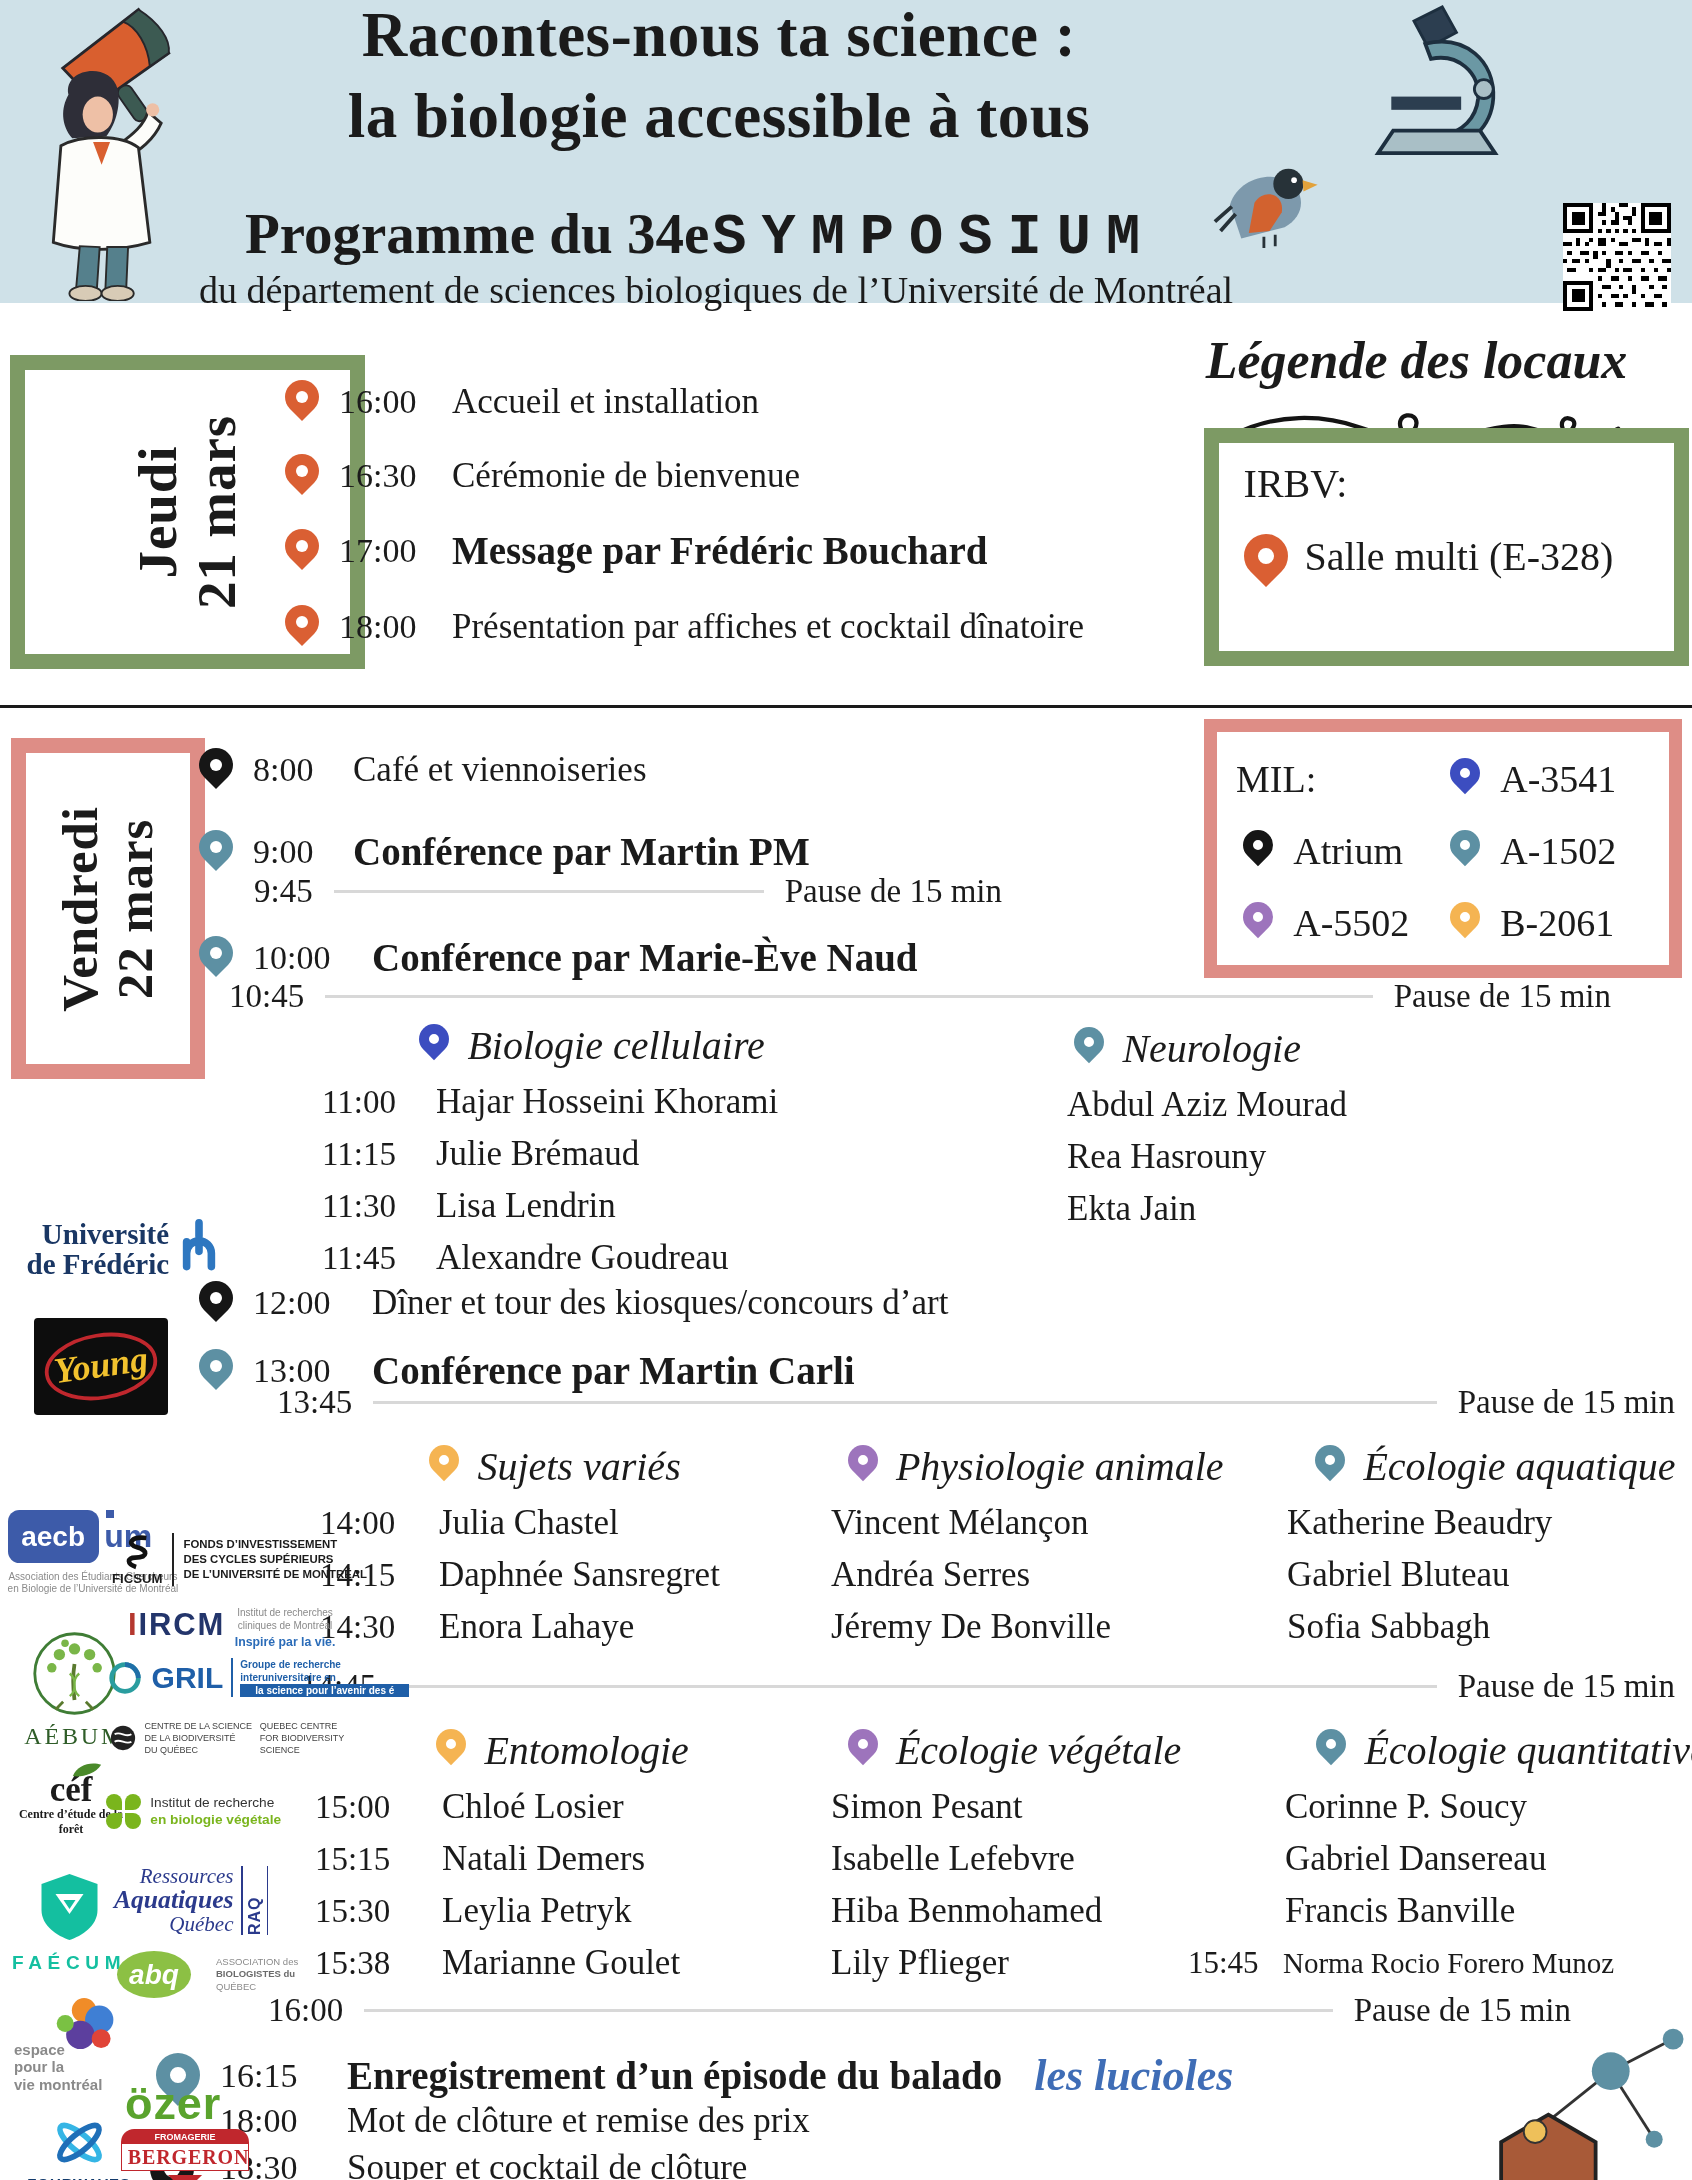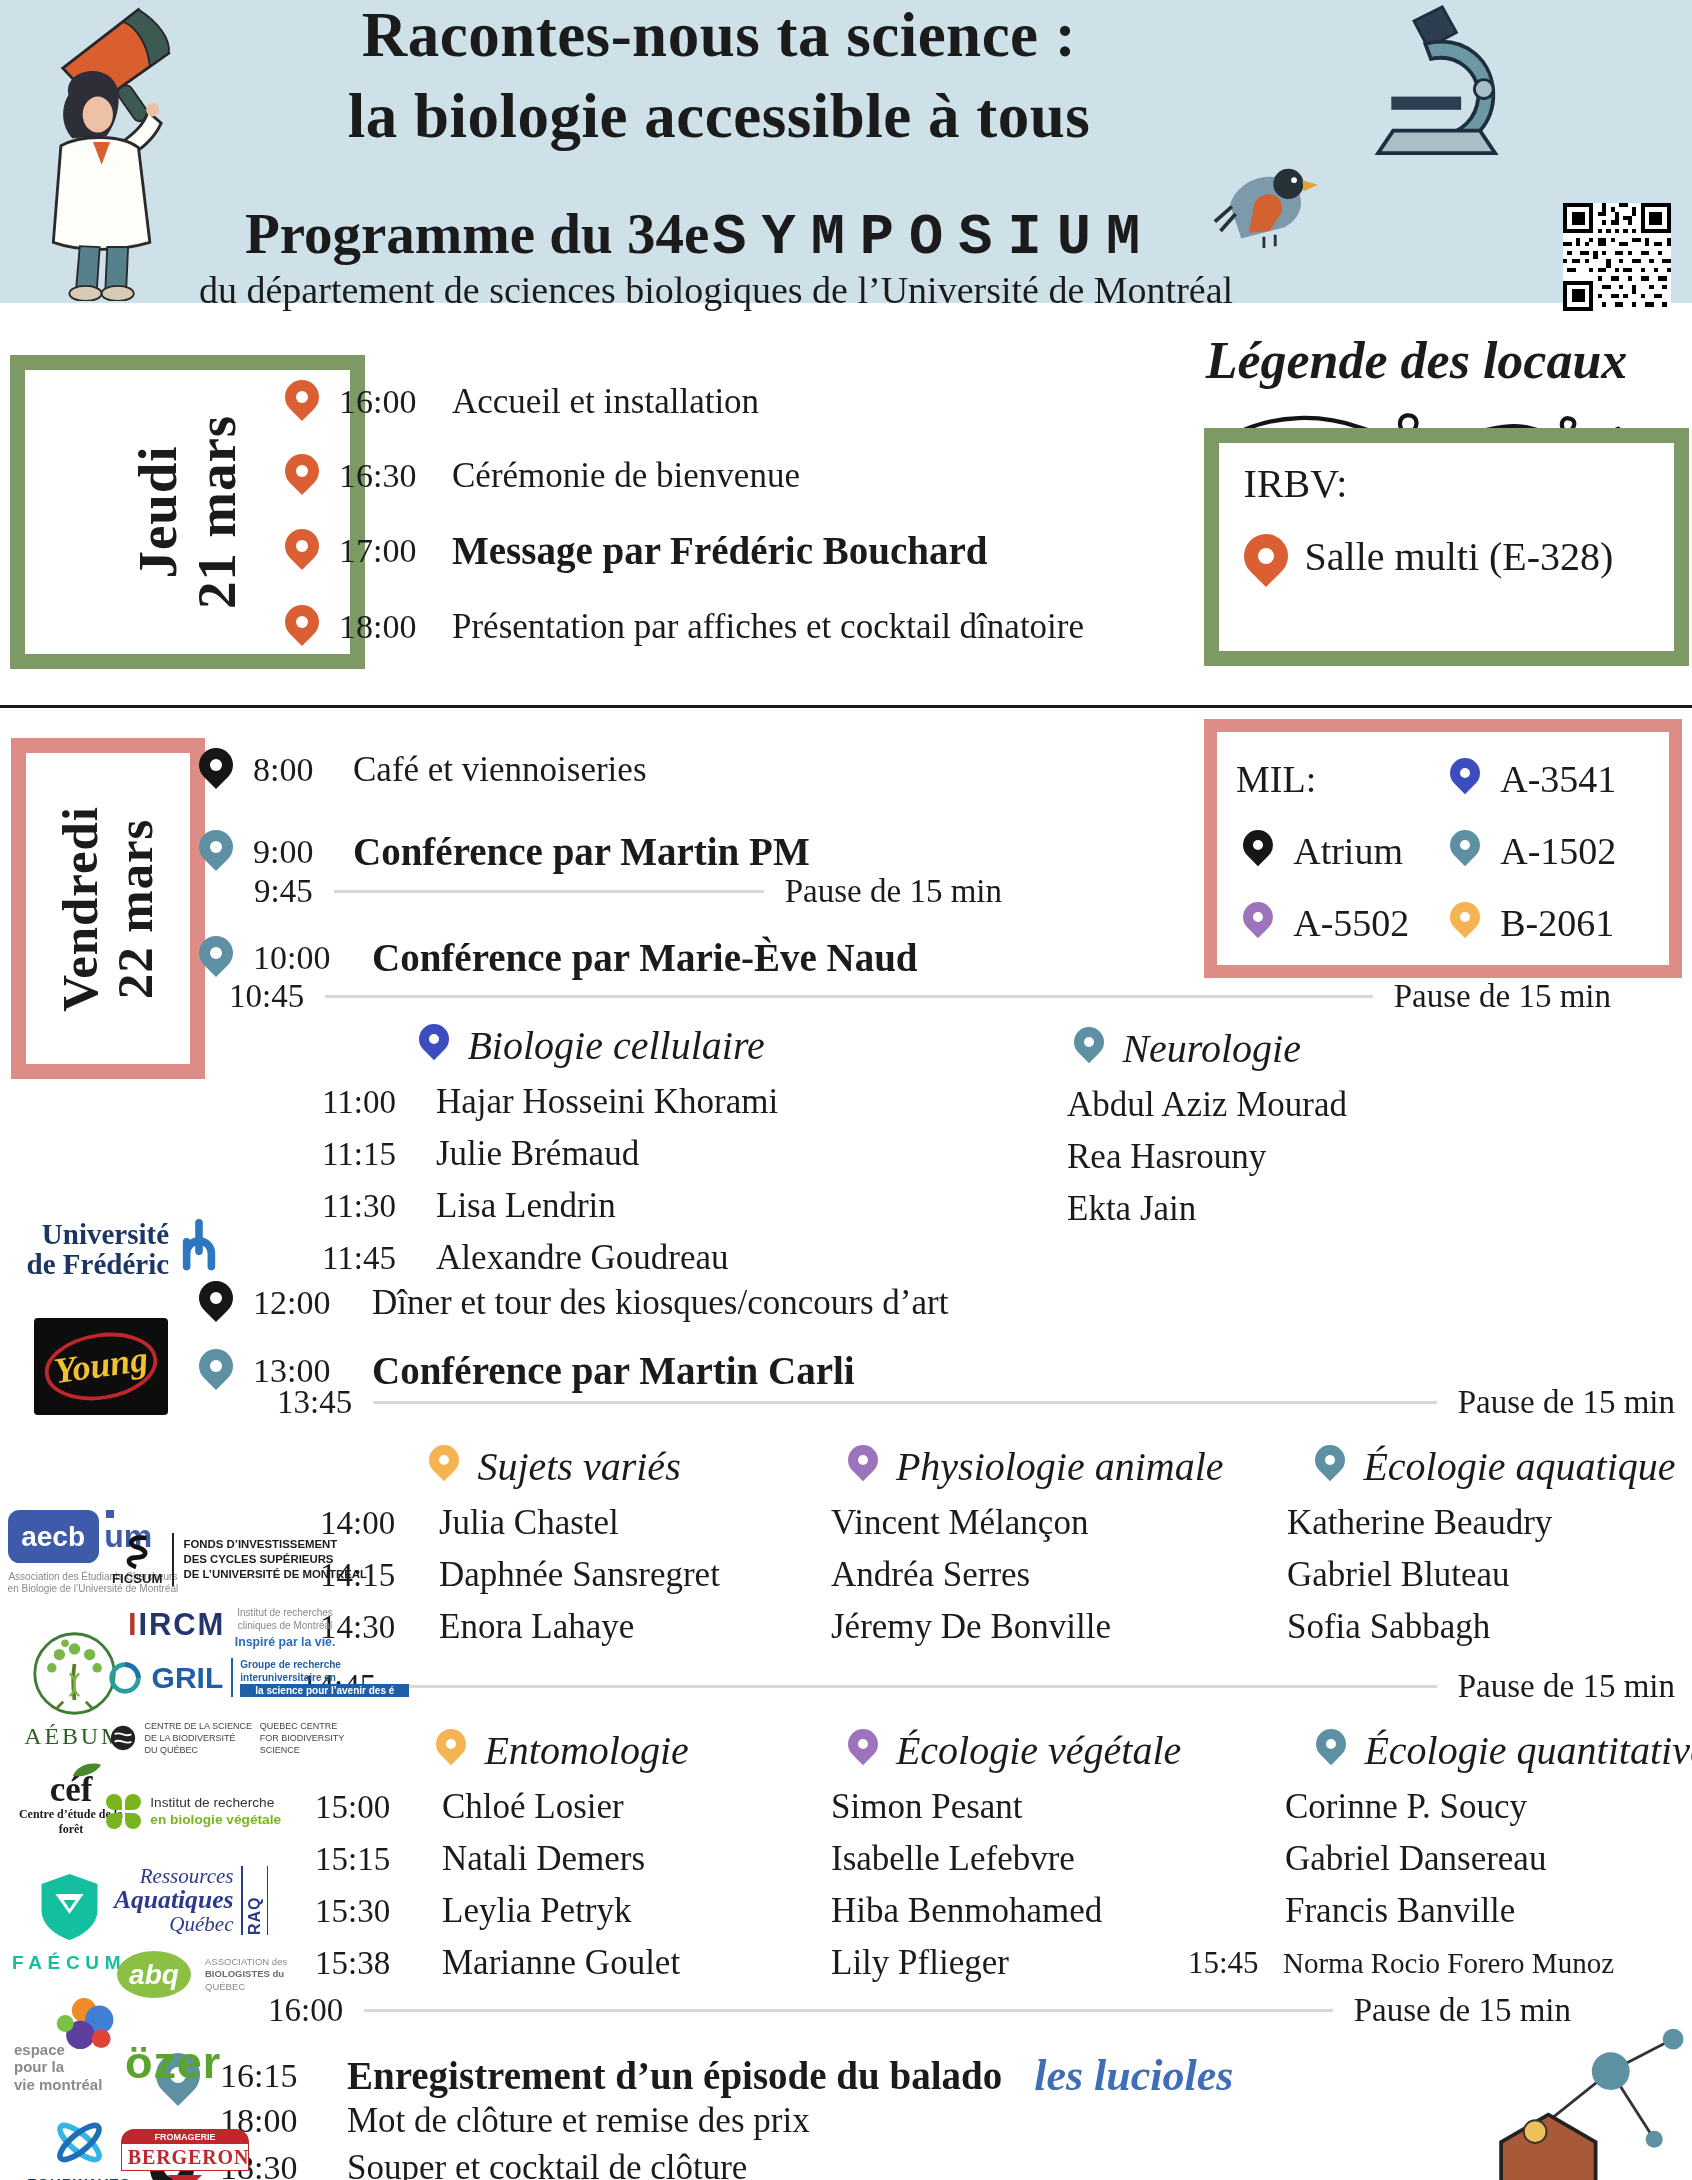--- a/index.html
+++ b/index.html
@@ -65,21 +65,21 @@
   .udem-text{font-weight:700;color:#1a3764;font-size:29px;line-height:1.05;text-align:right;}
   .young-box{width:134px;height:97px;background:#0d0d0d;position:relative;border-radius:3.8px;}
   .young-text{position:absolute;top:50%;left:50%;transform:translate(-50%,-55%) rotate(-8deg);color:#f2c22e;font-style:italic;font-weight:700;font-size:36px;}
   .tiny{font-size:10px;color:#8a8a8a;line-height:1.25;text-align:center;}
   .tinyb{font-size:11.4px;font-weight:700;line-height:1.3;}
   .aecb-box{width:91px;height:53px;background:#3d5ba9;border-radius:11.4px;color:#fff;display:flex;align-items:center;justify-content:center;font-size:28px;font-weight:700;}
   .vline{width:1.9px;background:#222;align-self:stretch;}
   .shield-wrap{display:flex;flex-direction:column;align-items:center;width:123px;}
   .faecum-label{color:#14bfa0;font-weight:700;font-size:19px;letter-spacing:5.7px;margin-top:9.5px;}
   .abq-oval{width:74px;height:47px;background:#8cc044;border-radius:50%;display:flex;align-items:center;justify-content:center;color:#fff;font-style:italic;font-weight:700;font-size:28px;}
-  .ozer{color:#5aa32d;font-weight:700;font-size:45px;letter-spacing:0.9px;}
+  .ozer{color:#5aa32d;font-weight:700;font-size:45px;letter-spacing:0.9px;margin-top:41px;}
   .pinwheel{display:grid;grid-template-columns:16px 16px;grid-template-rows:16px 16px;gap:2.8px;}
   .pinwheel span{background:#7ab51d;}
   .pw1{border-radius:8.5px 8.5px 0 8.5px;} .pw2{border-radius:8.5px 8.5px 8.5px 0;}
   .pw3{border-radius:8.5px 0 8.5px 8.5px;} .pw4{border-radius:0 8.5px 8.5px 8.5px;}
   .raq-text{color:#2b3a8c;font-style:italic;text-align:right;line-height:1.02;}
   .raq-abbr{color:#2b3a8c;font-weight:700;font-size:16px;writing-mode:vertical-rl;transform:rotate(180deg);letter-spacing:0.9px;}
   .bergeron-banner{background:#c0272d;color:#fff;font-size:9px;font-weight:700;text-align:center;border-radius:13.2px 13.2px 0 0;padding:2.8px 0 0.9px;}
   .bergeron-box{border:1.9px solid #c0272d;padding:1.9px 5.7px;text-align:center;color:#c0272d;font-weight:700;font-size:20px;letter-spacing:0.9px;background:#fff;}
 </style>
 </head>
@@ -632,21 +632,21 @@
 
   <div class="logo shield-wrap" style="left:7.6px;top:1872px">
     <svg width="61" height="70" viewBox="0 0 60 70">
       <path d="M30 2 L58 12 V38 C58 54 42 64 30 68 C18 64 2 54 2 38 V12 Z" fill="#14bfa0"></path>
       <path d="M16 22 L44 22 L30 42 Z" fill="#fff"></path>
       <path d="M24 28 L36 28 L30 37 Z" fill="#14bfa0"></path>
     </svg>
     <span class="faecum-label sans">FAÉCUM</span>
   </div>
 
-  <div class="logo" style="left:117px;top:1951px;display:flex;gap:14px;align-items:center">
+  <div class="logo" style="left:117px;top:1951px;display:flex;gap:25px;align-items:center">
     <div class="abq-oval sans">abq</div>
     <div class="sans" style="font-size:9.5px;color:#8a8a8a;line-height:1.3">
       <div>ASSOCIATION des</div>
       <div style="font-weight:700;color:#6b6b6b">BIOLOGISTES du</div>
       <div>QUÉBEC</div>
     </div>
   </div>
 
   <div class="logo" style="left:14px;top:1995px;width:123px">
     <svg width="68" height="59" viewBox="0 0 72 62" style="margin-left:38px">

